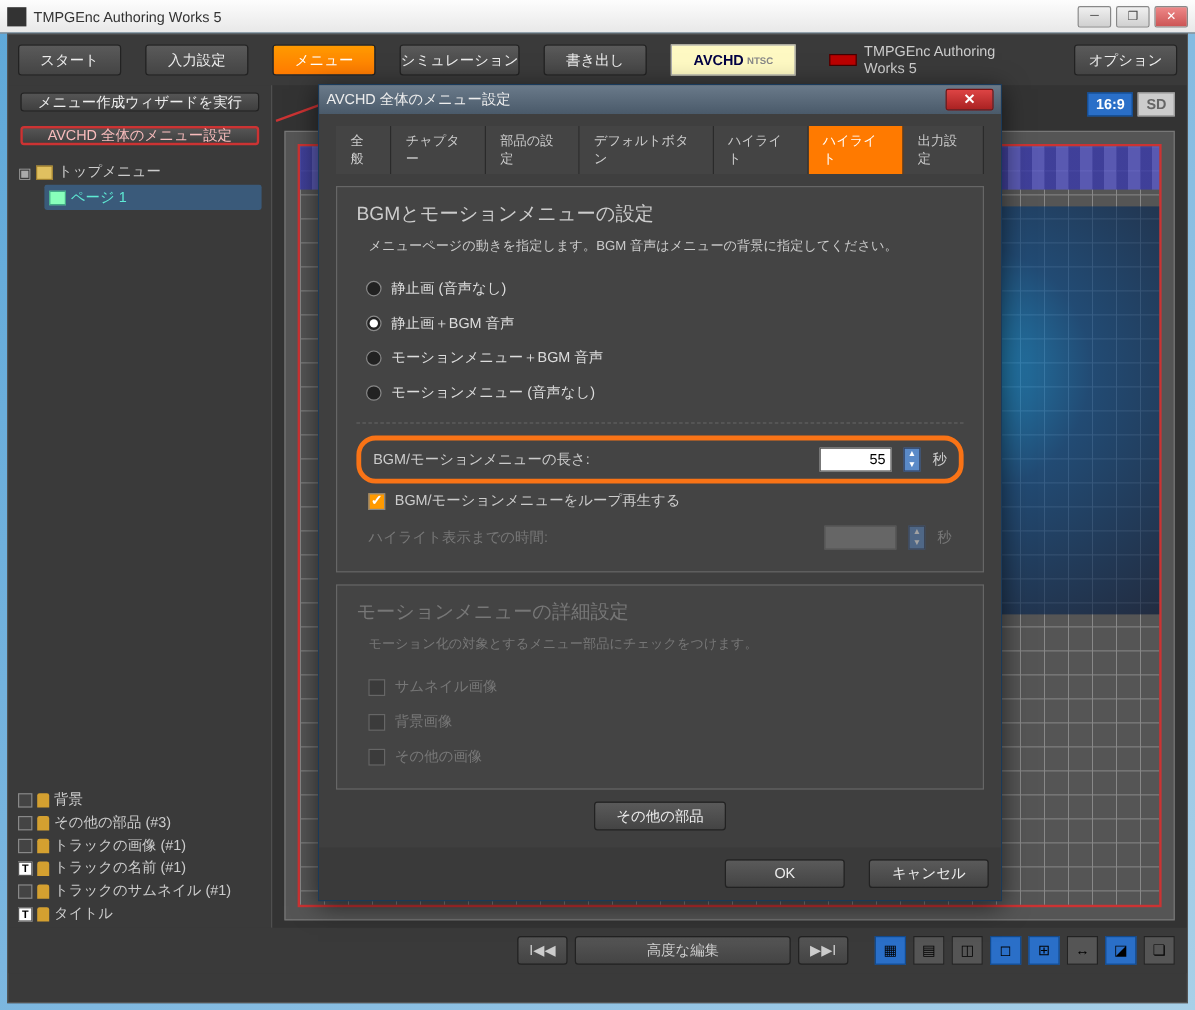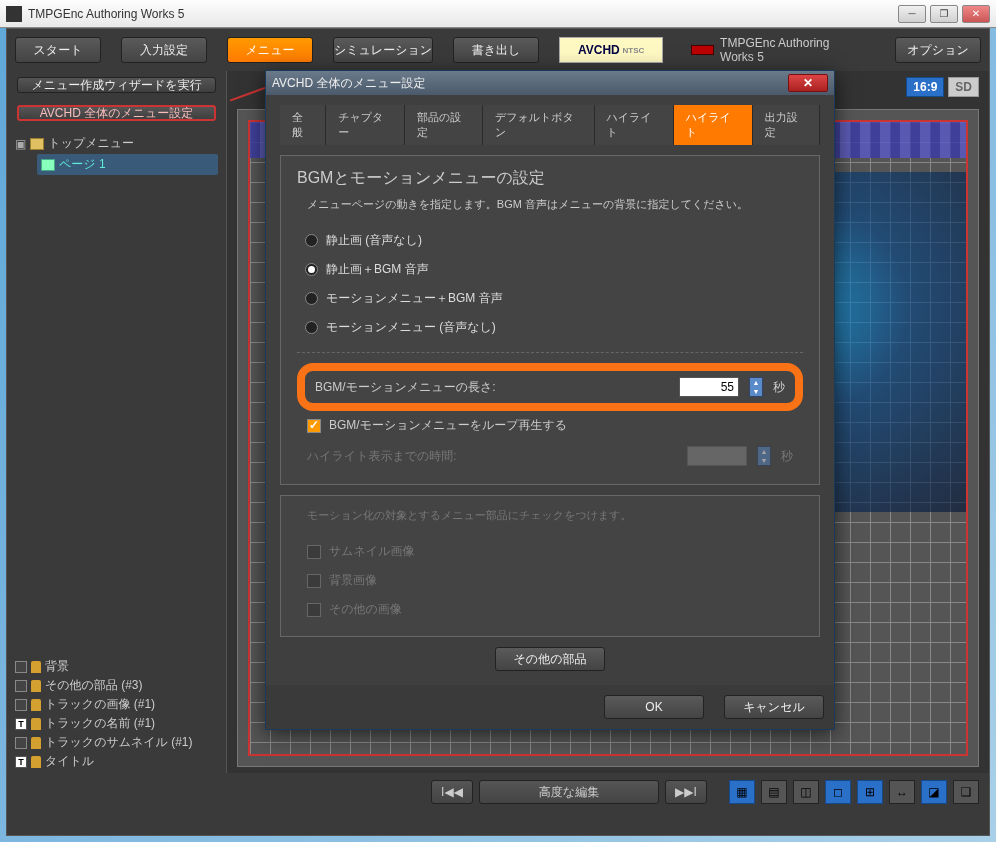--- a/index.html
+++ b/index.html
@@ -60,21 +60,21 @@
 .dlg-tab { padding:5px 12px; color:#ccc; background:#444; border-right:1px solid #2a2a2a; font-size:11px; }
 .dlg-tab.active { background:#ff7a00; color:#fff; }
 .dlg-panel { border:1px solid #666; background:#444; padding:12px 16px; margin-bottom:10px; }
 .dlg-panel-title { color:#ccc; margin-bottom:8px; font-size:16px; }
 .dlg-desc { color:#ccc; font-size:11px; margin-bottom:14px; margin-left:10px; }
 .radio-row { display:flex; align-items:center; gap:8px; padding:6px 0; color:#ddd; font-size:12px; margin-left:8px; }
 .radio { width:13px; height:13px; border-radius:50%; border:1px solid #888; background:#222; position:relative; }
 .radio.checked::after { content:''; position:absolute; top:2px; left:2px; width:7px; height:7px; border-radius:50%; background:#fff; }
 .sep { height:0; border-top:1px dashed #666; margin:10px 0; }
 .row-field { display:flex; align-items:center; gap:10px; color:#ccc; padding:6px 10px; }
-.row-field.ring { border:8px solid #f97316; border-radius:16px; }
+.row-field.ring { border:4px solid #f97316; border-radius:16px; }
 .numbox { width:60px; height:20px; background:#fff; border:1px solid #555; color:#000; text-align:right; padding:0 4px 0 4px; display:flex; align-items:center; justify-content:flex-end; }
 .spin { width:14px; height:20px; background:#5a8ac8; border:1px solid #346; display:flex; flex-direction:column; }
 .spin div { flex:1; display:flex; align-items:center; justify-content:center; color:#fff; font-size:7px; }
 .chk-row { display:flex; align-items:center; gap:8px; color:#ccc; padding:6px 10px; }
 .chk { width:14px; height:14px; border:1px solid #888; background:#333; position:relative; }
 .chk.checked { background:#ff9a00; }
 .chk.checked::after { content:'✓'; position:absolute; top:-2px; left:1px; color:#fff; font-size:12px; font-weight:bold; }
 .chk.dim { opacity:0.5; }
 .disabled { color:#777; }
 .dlg-actionrow { display:flex; justify-content:center; margin-top:8px; }
@@ -254,20 +254,21 @@
         <div class="numbox" style="background:#666;border-color:#555"></div>
         <div class="spin" style="opacity:0.5">
             <div>▲</div>
             <div>▼</div>
           </div>
         <span>秒</span>
       </div>
     </div>
 
     <div class="dlg-panel">
+      <div class="dlg-panel-title disabled">モーションメニューの詳細設定</div>
       <div class="dlg-desc disabled">モーション化の対象とするメニュー部品にチェックをつけます。</div>
       <div class="chk-row disabled">
           <div class="chk dim"></div>
           <span>サムネイル画像</span>
         </div>
       <div class="chk-row disabled">
           <div class="chk dim"></div>
           <span>背景画像</span>
         </div>
       <div class="chk-row disabled">

